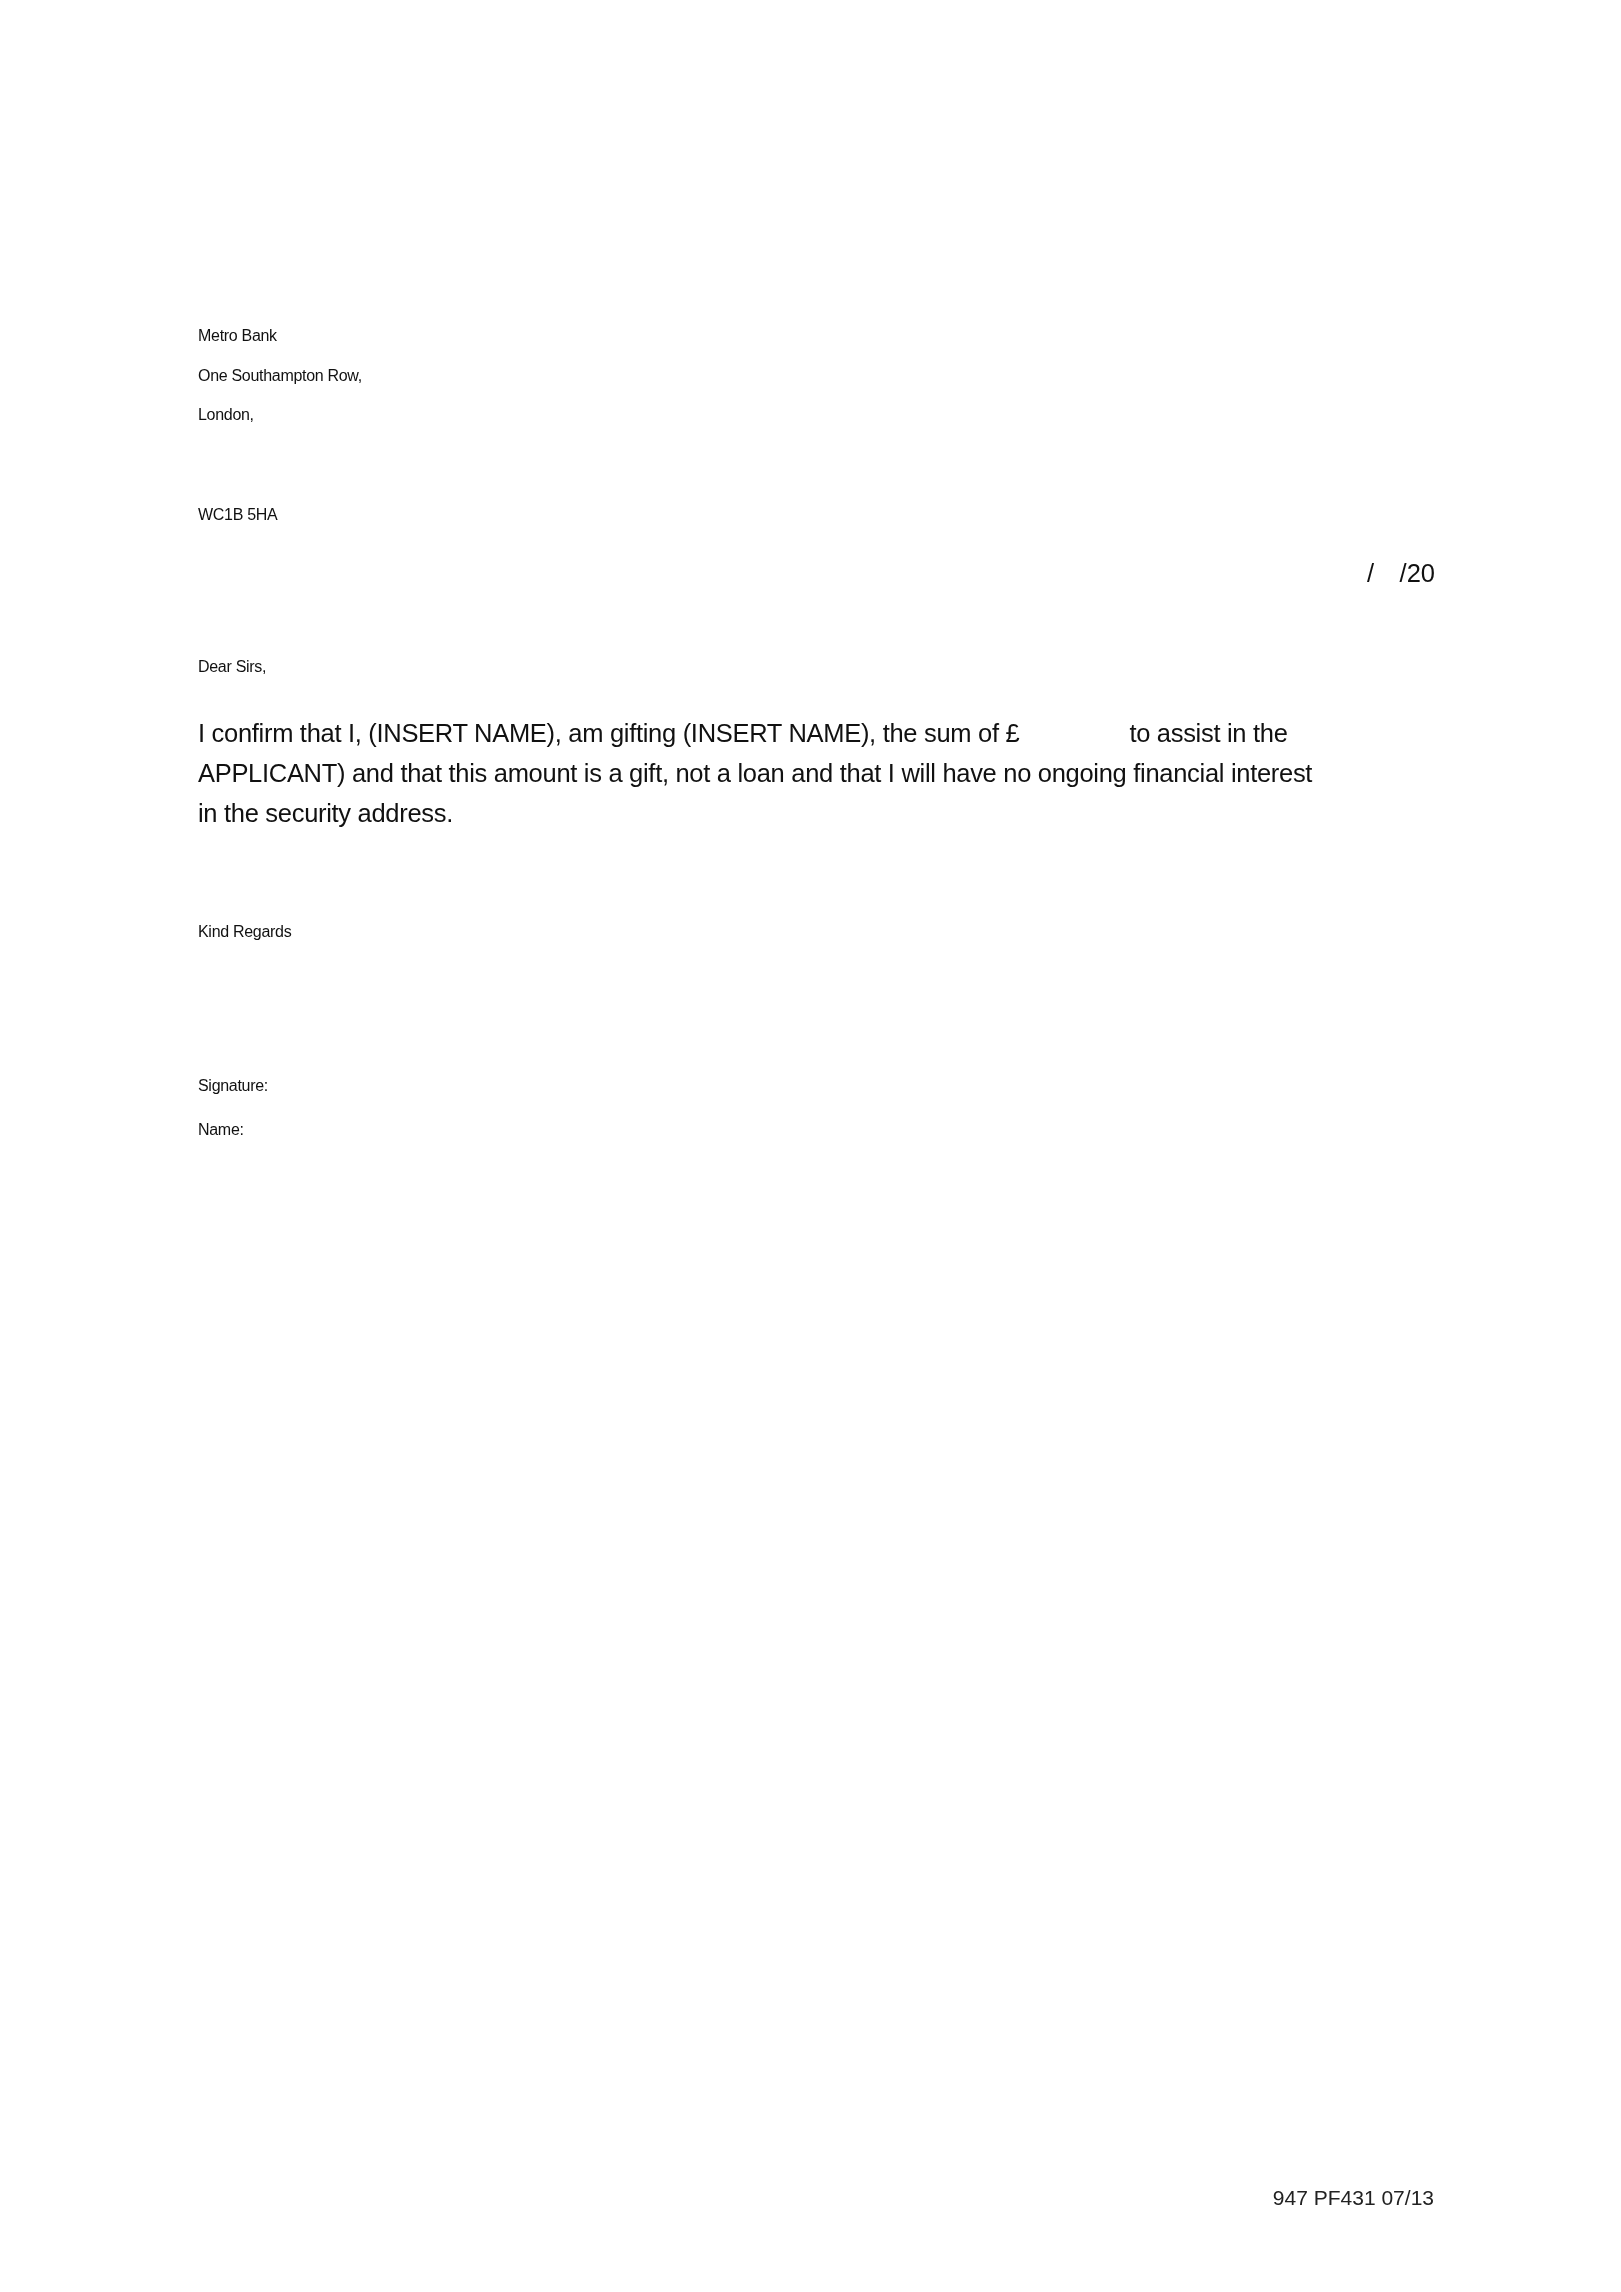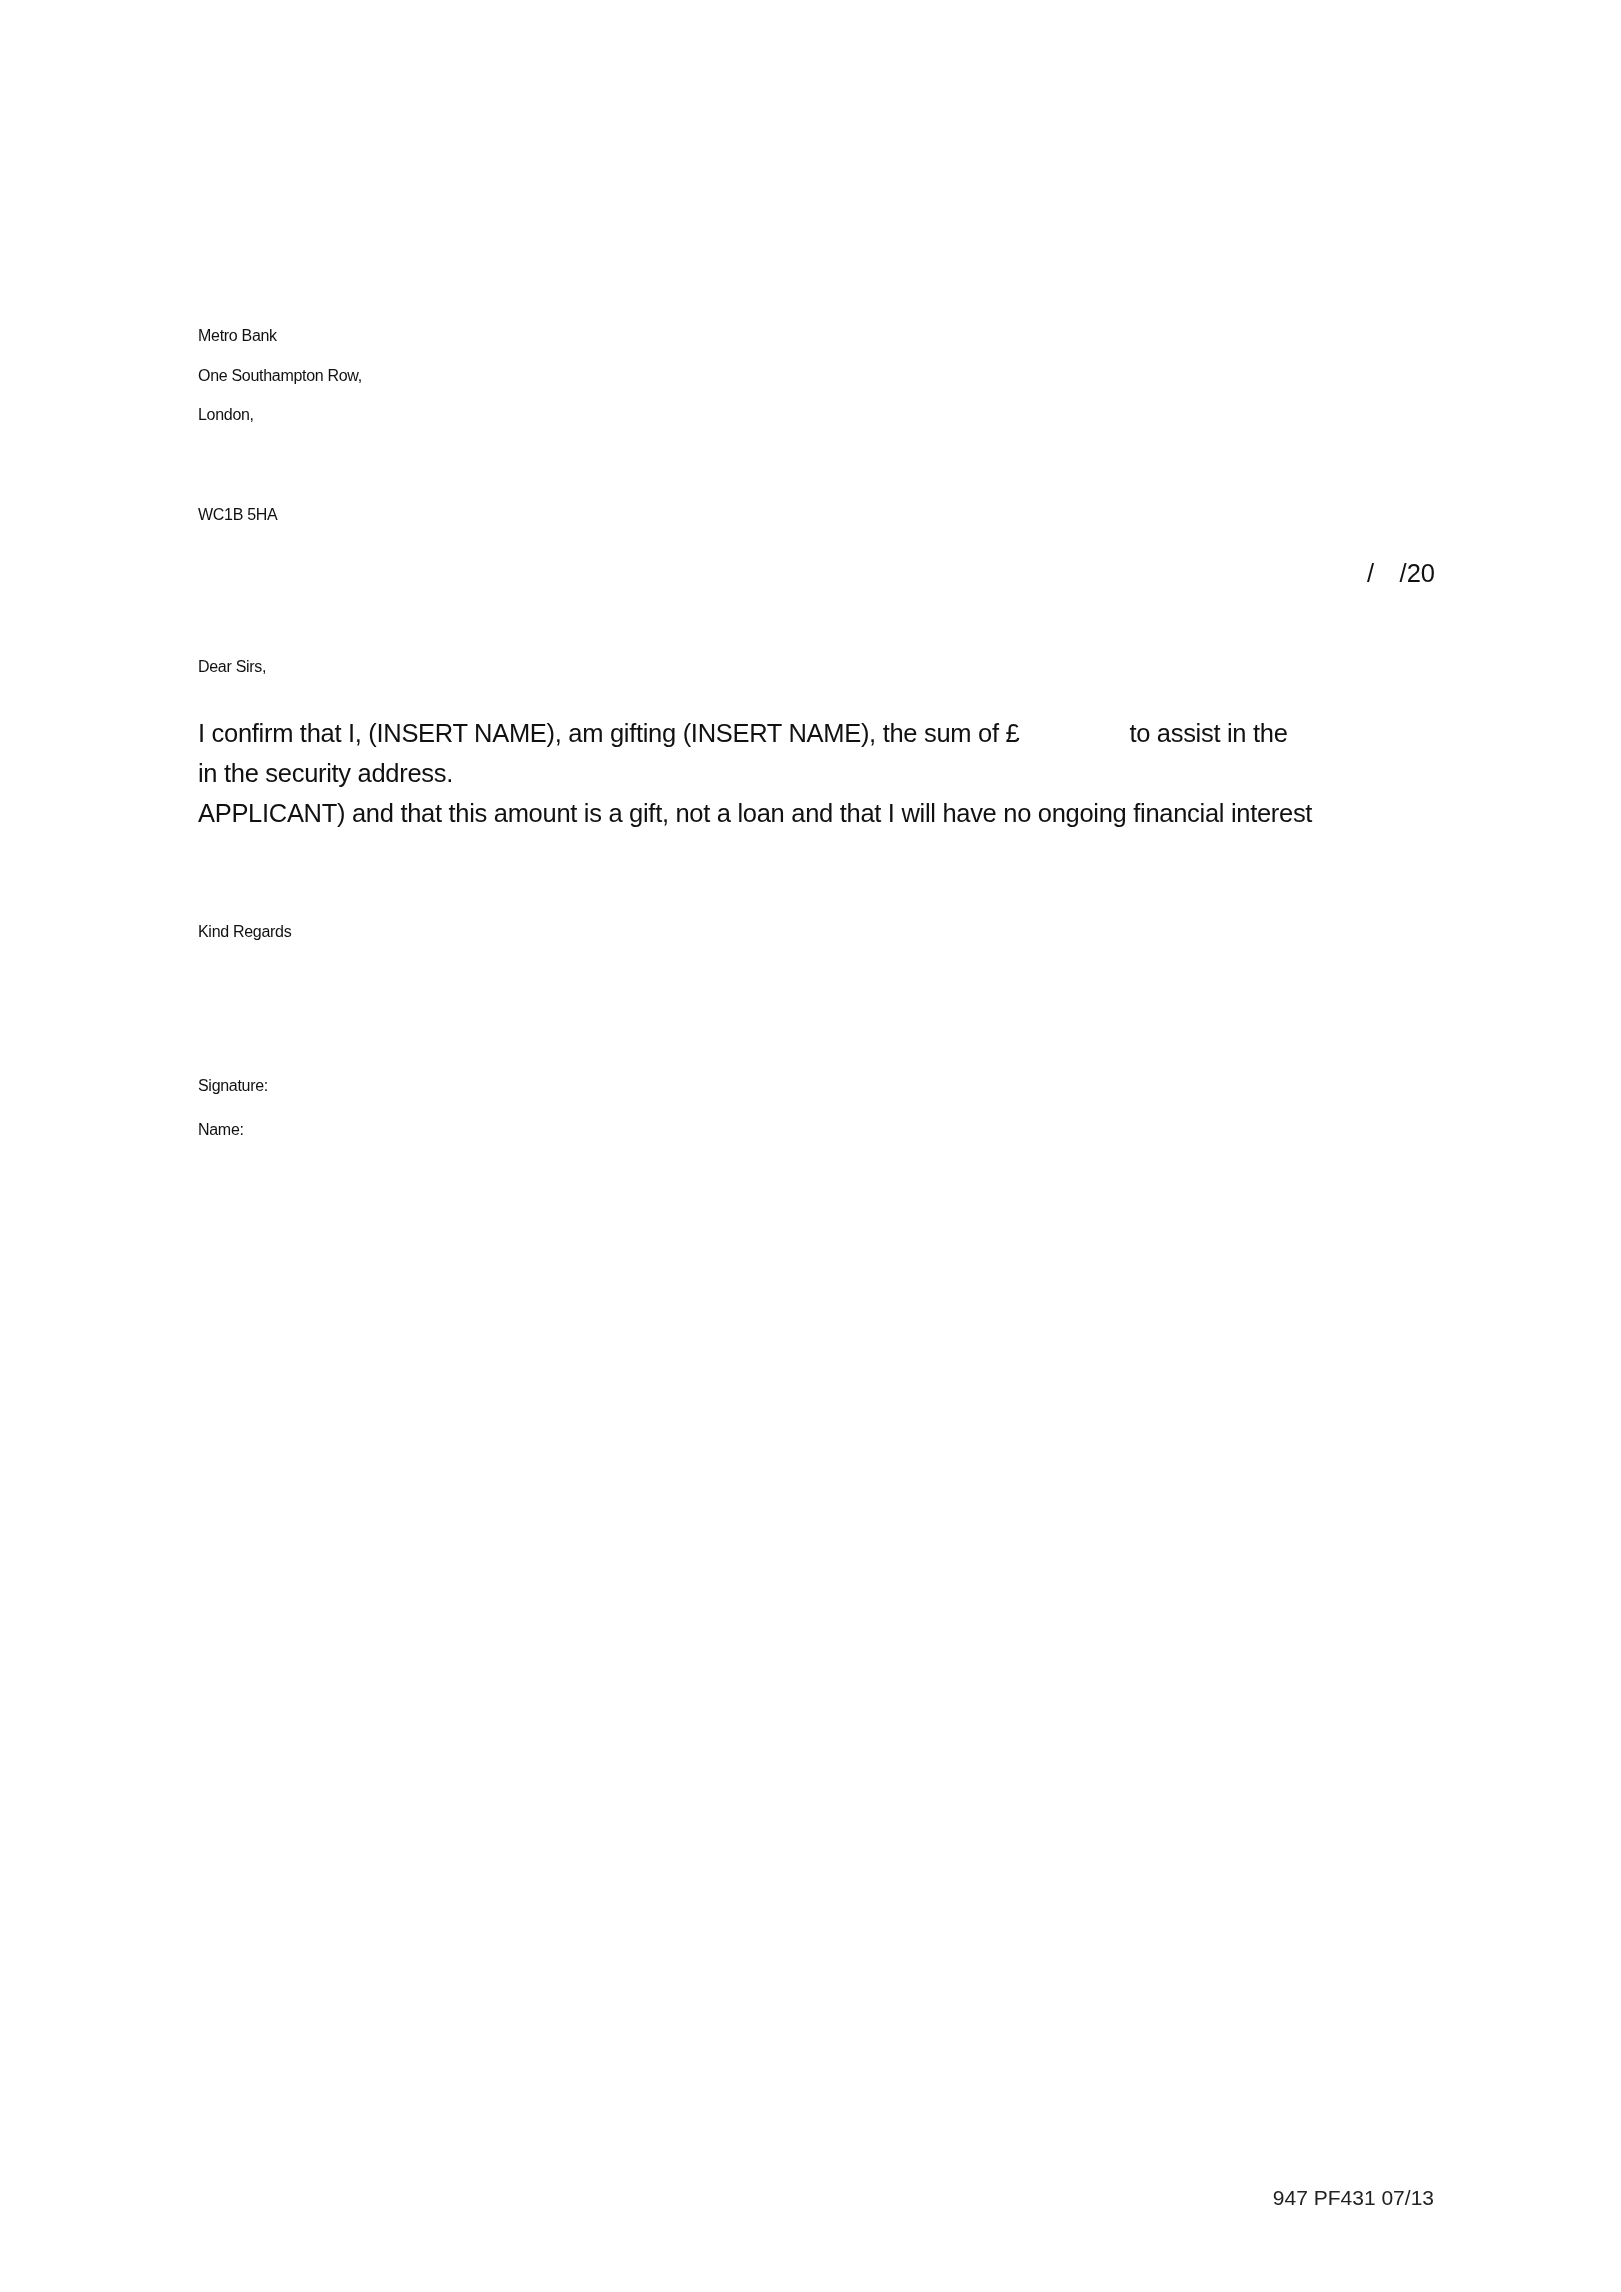--- a/index.html
+++ b/index.html
@@ -27,22 +27,22 @@
   <div class="line" style="top:450px;margin-top:45px;">WC1B 5HA</div>
 
   <div class="date" style="top:554px;">
     <span>/</span><span class="sl2">/</span><span>20</span>
   </div>
 
   <div class="line" style="top:633px;margin-top:14px;">Dear Sirs,</div>
 
   <div class="para" style="top:713px;">
     <span class="pl"><span>I confirm that I, (INSERT NAME), am gifting (INSERT NAME), the sum of £</span><span class="gap"></span><span>to assist in the</span></span>
+    <span class="pl">APPLICANT) and that this amount is a gift, not a loan and that I will have no ongoing financial interest</span>
     <span class="pl">in the security address.</span>
-    <span class="pl">APPLICANT) and that this amount is a gift, not a loan and that I will have no ongoing financial interest</span>
   </div>
 
   <div class="line" style="top:912px;">Kind Regards</div>
   <div class="line" style="top:1030px;margin-top:36px;">Signature:</div>
   <div class="line" style="top:1110px;">Name:</div>
 
   <div class="footer">947 PF431 07/13</div>
 </div>
 
 

